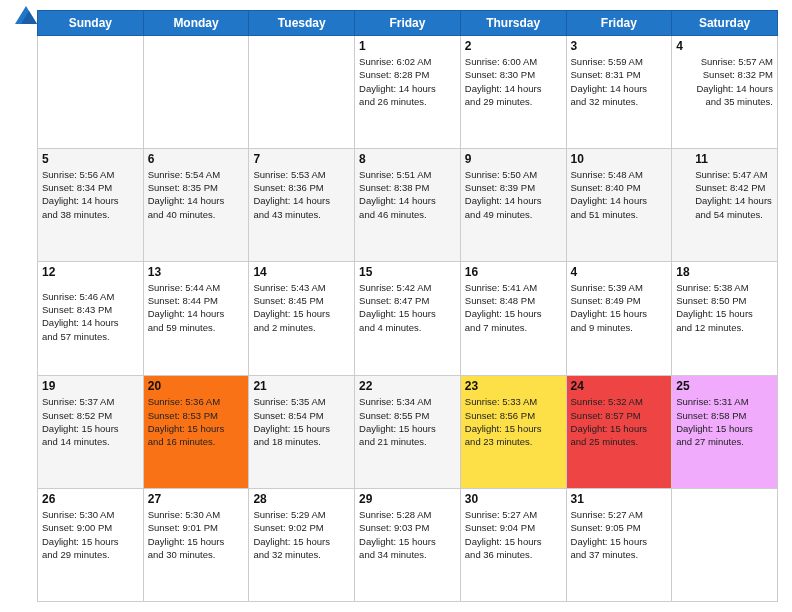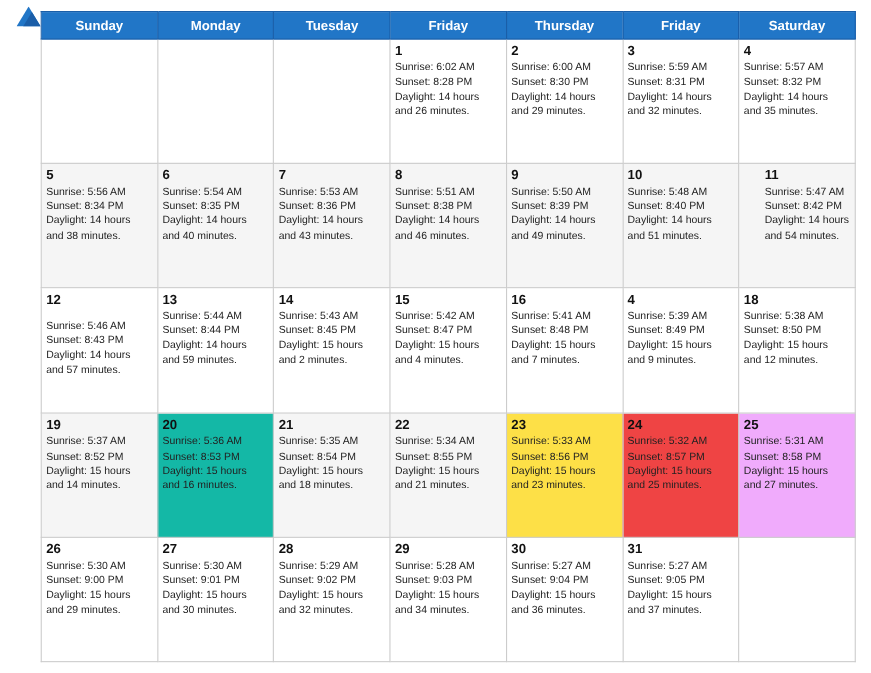--- a/index.html
+++ b/index.html
@@ -156,21 +156,21 @@
           </td>
           <td>
             <div class="day-num">3</div>
             <div class="day-info" style="white-space: pre-line;">Sunrise: 5:59 AM
 Sunset: 8:31 PM
 Daylight: 14 hours
 and 32 minutes.</div>
           </td>
           <td>
             <div class="day-num">4</div>
-            <div class="day-info" style="white-space: pre-line;">Sunrise: 5:57 AM
+            <div class="day-info" style="white-space: pre-line; text-align: right;">Sunrise: 5:57 AM
 Sunset: 8:32 PM
 Daylight: 14 hours
 and 35 minutes.</div>
           </td>
         </tr>
         <tr>
           <td style="background: rgb(245, 245, 245);">
             <div class="day-num">5</div>
             <div class="day-info" style="white-space: pre-line;">Sunrise: 5:56 AM
 Sunset: 8:34 PM
@@ -272,21 +272,21 @@
           </td>
         </tr>
         <tr>
           <td style="background: rgb(245, 245, 245);">
             <div class="day-num">19</div>
             <div class="day-info" style="white-space: pre-line;">Sunrise: 5:37 AM
 Sunset: 8:52 PM
 Daylight: 15 hours
 and 14 minutes.</div>
           </td>
-          <td style="background: #14b8a6;">
+          <td style="background: #f97316;">
             <div class="day-num">20</div>
             <div class="day-info" style="white-space: pre-line;">Sunrise: 5:36 AM
 Sunset: 8:53 PM
 Daylight: 15 hours
 and 16 minutes.</div>
           </td>
           <td style="background: rgb(245, 245, 245);">
             <div class="day-num">21</div>
             <div class="day-info" style="white-space: pre-line;">Sunrise: 5:35 AM
 Sunset: 8:54 PM

